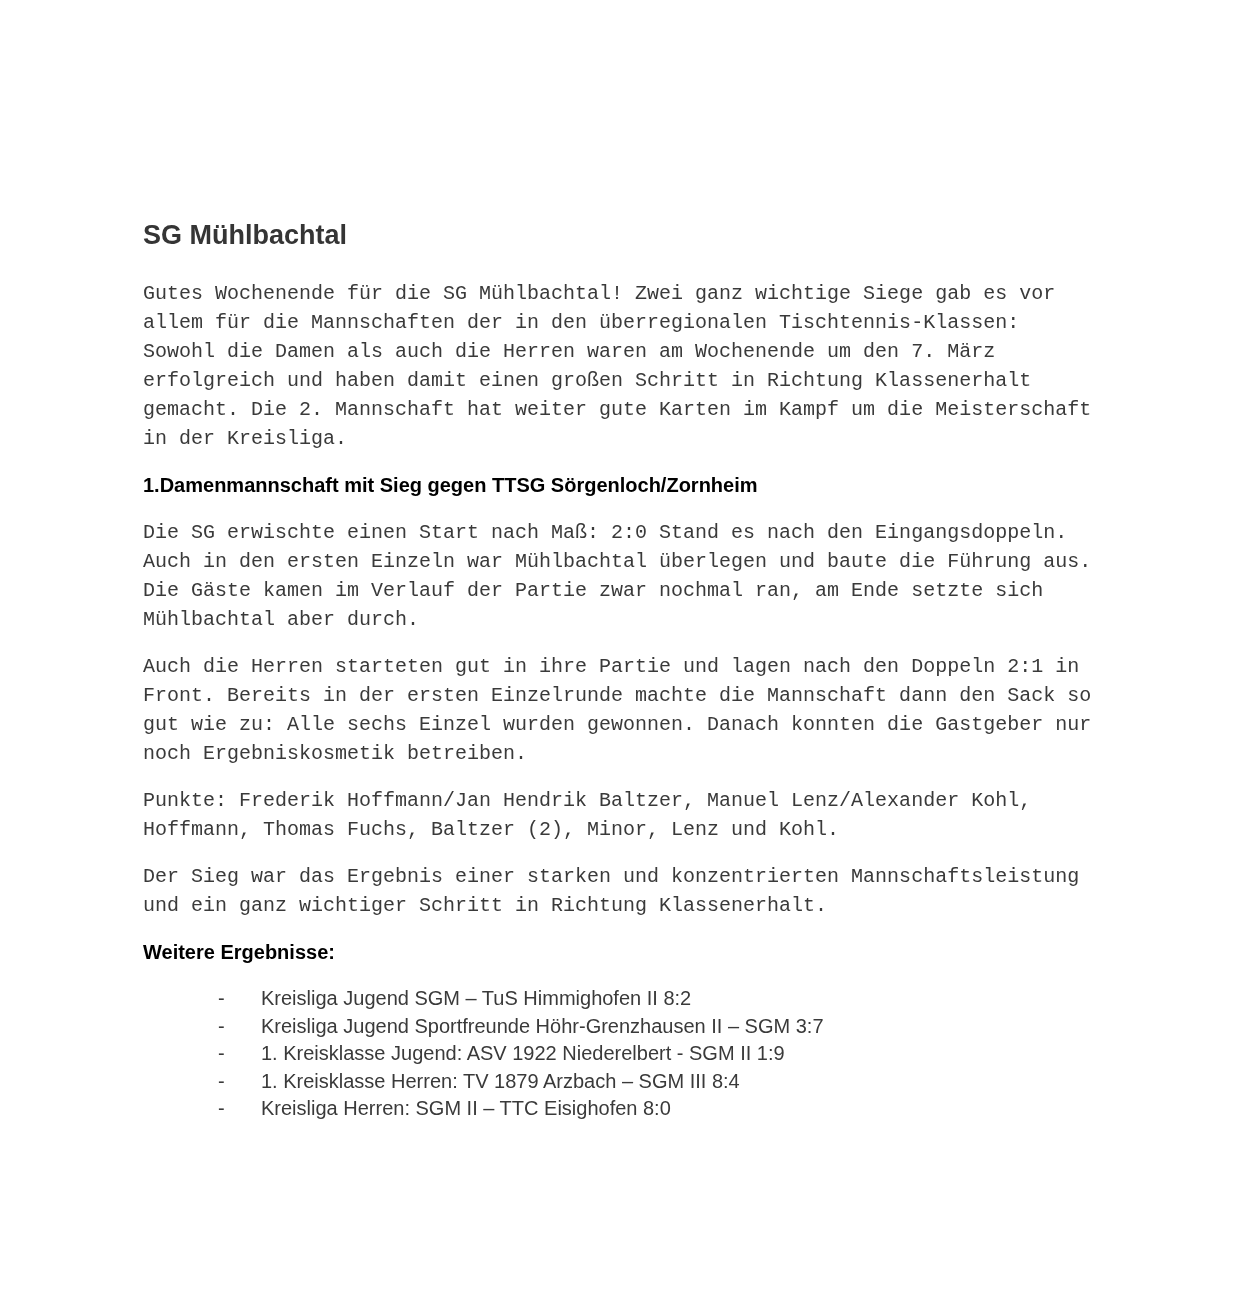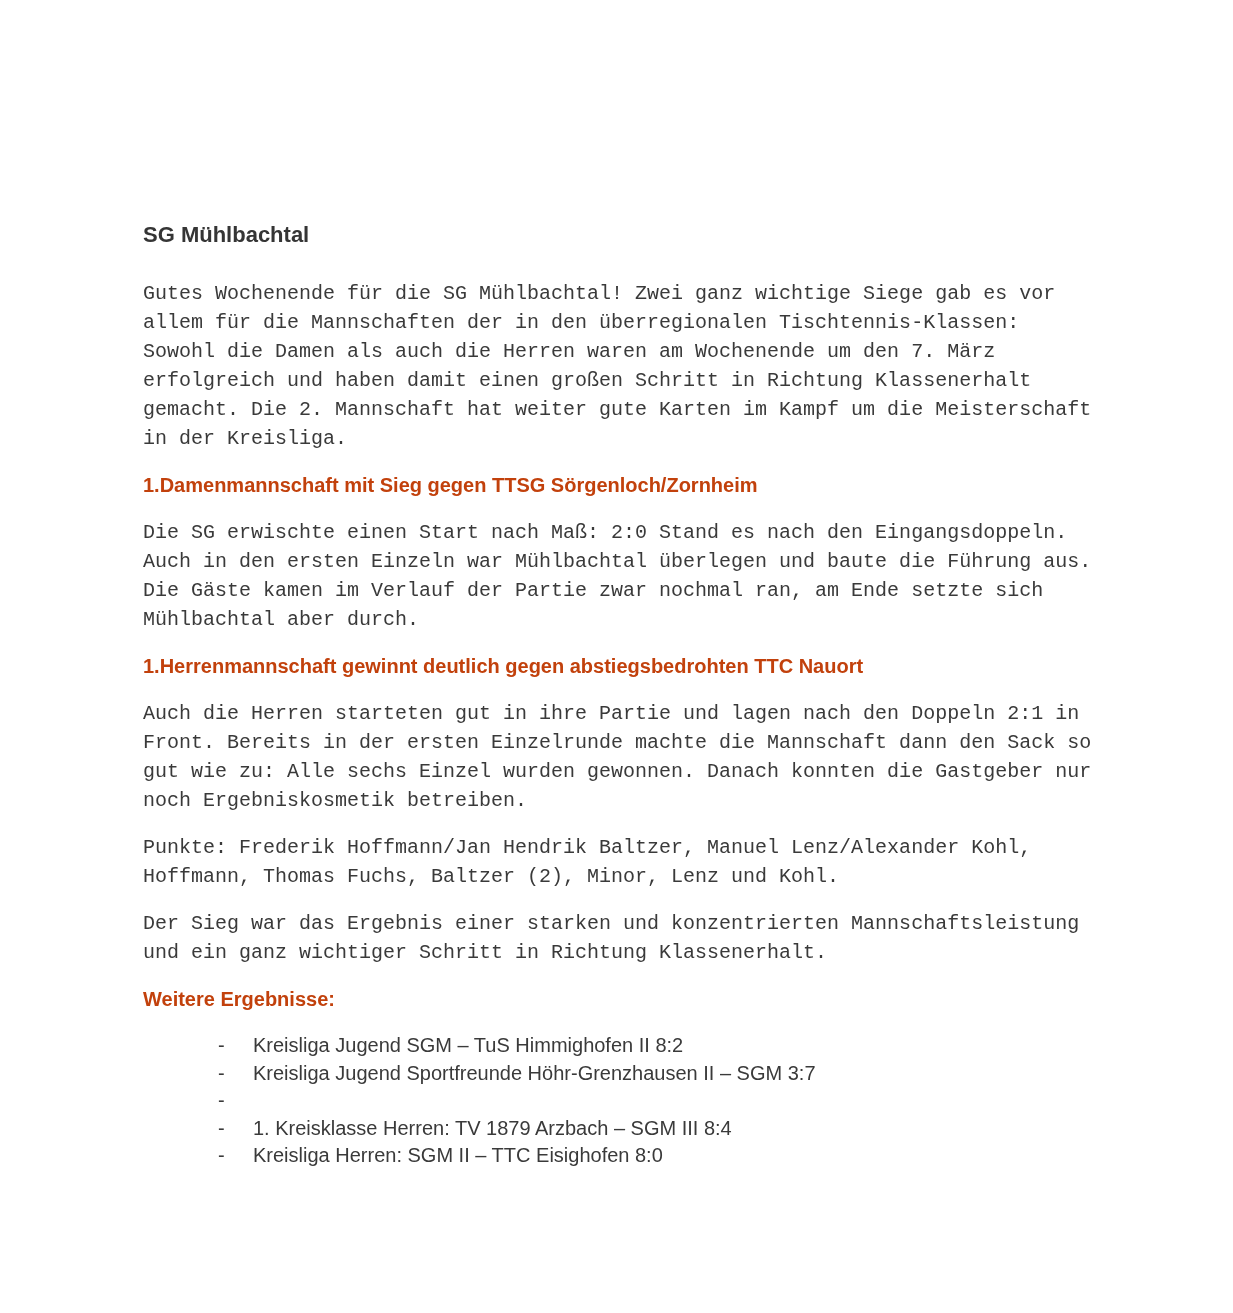--- a/index.html
+++ b/index.html
@@ -15,92 +15,93 @@
     background: #ffffff;
     padding: 222px 140px 40px 143px;
     overflow: hidden;
     font-family: "Liberation Sans", sans-serif;
     color: #3a3a3a;
     font-size: 20px;
     line-height: 29px;
     -webkit-font-smoothing: antialiased;
   }
   .doc-title {
-    font-size: 22px;
+    font-size: 27px;
     line-height: 26px;
     font-weight: bold;
     margin: 0 0 31px 0;
     color: #353535;
   }
   .para {
     margin: 0 0 18px 0;
     font-family: Liberation Mono, monospace;
   }
   .section-heading {
     font-size: 20px;
     line-height: 29px;
     font-weight: bold;
     margin: 0 0 18px 0;
-    color: #c2410c;
+    color: #000000;
   }
   .results-list {
     list-style: none;
     margin: 0;
     padding: 0;
   }
   .results-list li {
     display: flex;
     align-items: flex-start;
     padding-left: 75px;
     line-height: 27.5px;
   }
   .results-list .marker {
     flex: 0 0 35px;
     width: 35px;
   }
   .results-list .item-text {
     flex: 1 1 auto;
+    margin-left: 8px;
   }
 </style>
 </head>
 <body>
 
 <div class="page">
 
   <h1 class="doc-title">SG Mühlbachtal</h1>
 
   <p class="para">Gutes Wochenende für die SG Mühlbachtal! Zwei ganz wichtige Siege gab es vor allem für die Mannschaften der in den überregionalen Tischtennis-Klassen: Sowohl die Damen als auch die Herren waren am Wochenende um den 7. März erfolgreich und haben damit einen großen Schritt in Richtung Klassenerhalt gemacht. Die 2. Mannschaft hat weiter gute Karten im Kampf um die Meisterschaft in der Kreisliga.</p>
 
   <h2 class="section-heading">1.Damenmannschaft mit Sieg gegen TTSG Sörgenloch/Zornheim</h2>
 
   <p class="para">Die SG erwischte einen Start nach Maß: 2:0 Stand es nach den Eingangsdoppeln. Auch in den ersten Einzeln war Mühlbachtal überlegen und baute die Führung aus. Die Gäste kamen im Verlauf der Partie zwar nochmal ran, am Ende setzte sich Mühlbachtal aber durch.</p>
 
 
 
-  <h2 class="section-heading">1.Herrenmannschaft gewinnt deutlich gegen abstiegsbedrohten TTC Nauort</h2>
 
   <p class="para">Auch die Herren starteten gut in ihre Partie und lagen nach den Doppeln 2:1 in Front. Bereits in der ersten Einzelrunde machte die Mannschaft dann den Sack so gut wie zu: Alle sechs Einzel wurden gewonnen. Danach konnten die Gastgeber nur noch Ergebniskosmetik betreiben.</p>
 
   <p class="para">Punkte: Frederik Hoffmann/Jan Hendrik Baltzer, Manuel Lenz/Alexander Kohl, Hoffmann, Thomas Fuchs, Baltzer (2), Minor, Lenz und Kohl.</p>
 
   <p class="para">Der Sieg war das Ergebnis einer starken und konzentrierten Mannschaftsleistung und ein ganz wichtiger Schritt in Richtung Klassenerhalt.</p>
 
   <h2 class="section-heading">Weitere Ergebnisse:</h2>
 
   <ul class="results-list">
     <li>
       <span class="marker">-</span>
       <span class="item-text">Kreisliga Jugend SGM – TuS Himmighofen II 8:2</span>
     </li>
     <li>
       <span class="marker">-</span>
       <span class="item-text">Kreisliga Jugend Sportfreunde Höhr-Grenzhausen II – SGM 3:7</span>
     </li>
     <li>
       <span class="marker">-</span>
+      <span class="item-text">1. Kreisklasse Jugend: ASV 1922 Niederelbert - SGM II 1:9</span>
     </li>
     <li>
       <span class="marker">-</span>
       <span class="item-text">1. Kreisklasse Herren: TV 1879 Arzbach – SGM III 8:4</span>
     </li>
     <li>
       <span class="marker">-</span>
       <span class="item-text">Kreisliga Herren: SGM II – TTC Eisighofen 8:0</span>
     </li>
   </ul>

